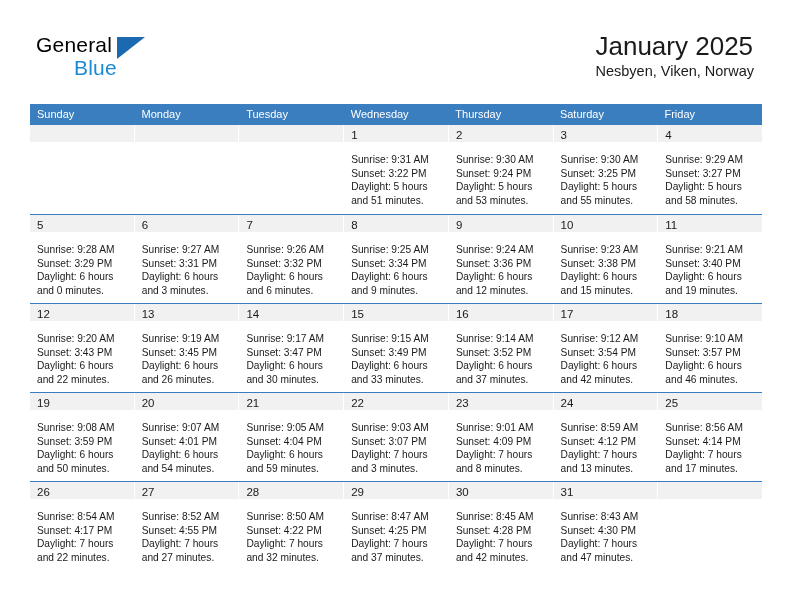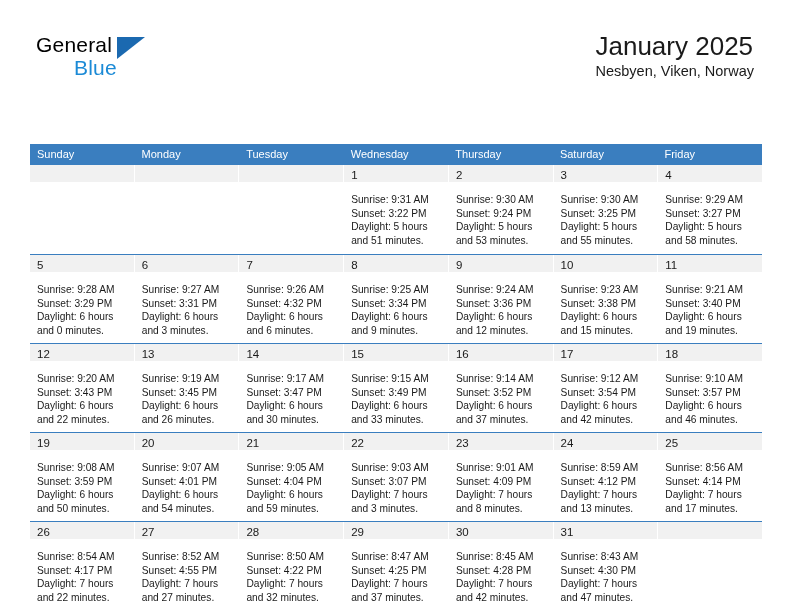--- a/index.html
+++ b/index.html
@@ -88,21 +88,20 @@
   .calendar {
     position: absolute;
     left: 30px;
     top: 104px;
     width: 732px;
   }
   .dow-row {
     display: flex;
     background: #3a7ebf;
     height: 21px;
-    margin-top: 40px;
   }
   .dow {
     flex: 1 1 0;
     box-sizing: border-box;
     padding-left: 7px;
     font-size: 11px;
     color: #ffffff;
     line-height: 21px;
     white-space: nowrap;
     overflow: hidden;
@@ -245,21 +244,21 @@
               <div class="cell-line">Sunrise: 9:27 AM</div>
               <div class="cell-line">Sunset: 3:31 PM</div>
               <div class="cell-line">Daylight: 6 hours</div>
               <div class="cell-line">and 3 minutes.</div>
             </div>
           </div>
           <div class="cell">
             <div class="daynum-band"><span class="daynum">7</span></div>
             <div class="cell-body">
               <div class="cell-line">Sunrise: 9:26 AM</div>
-              <div class="cell-line">Sunset: 4:32 PM</div>
+              <div class="cell-line">Sunset: 3:32 PM</div>
               <div class="cell-line">Daylight: 6 hours</div>
               <div class="cell-line">and 6 minutes.</div>
             </div>
           </div>
           <div class="cell">
             <div class="daynum-band"><span class="daynum">8</span></div>
             <div class="cell-body">
               <div class="cell-line">Sunrise: 9:25 AM</div>
               <div class="cell-line">Sunset: 3:34 PM</div>
               <div class="cell-line">Daylight: 6 hours</div>

